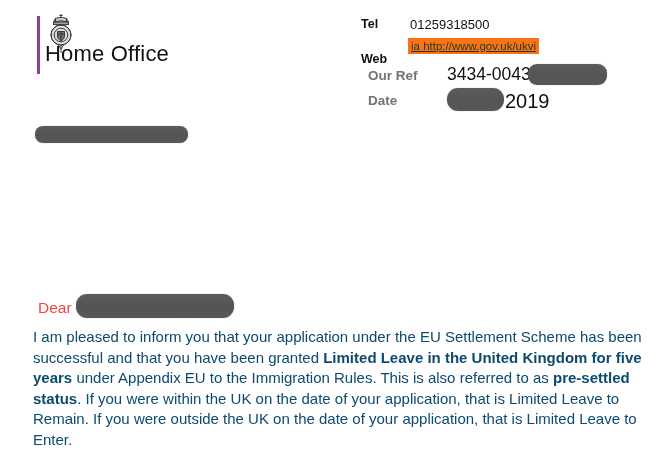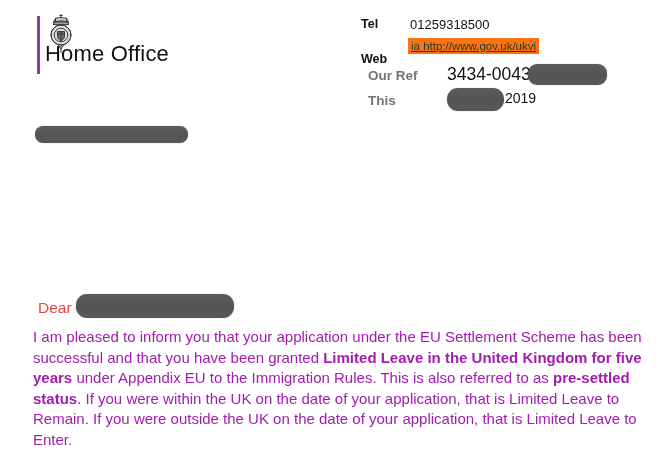--- a/index.html
+++ b/index.html
@@ -79,21 +79,21 @@
   .ourref-value {
     position: absolute;
     left: 447px; top: 64px;
     font-size: 17.5px;
     color: #111;
     white-space: nowrap;
   }
   .date-year {
     position: absolute;
     left: 505px; top: 90px;
-    font-size: 14px;
+    font-size: 20px;
     color: #111;
     white-space: nowrap;
   }
 
   
   .redact {
     position: absolute;
     background: linear-gradient(180deg, #5c5c5e 0%, #545456 55%, #58585a 100%);
     box-shadow: 0 0 1px rgba(0,0,0,0.45);
   }
@@ -108,21 +108,21 @@
     left: 38px; top: 299px;
     font-size: 15.5px;
     color: #ef4444;
   }
   .body-para {
     position: absolute;
     left: 33px; top: 327px;
     width: 632px;
     font-size: 15px;
     line-height: 20.5px;
-    color: #a21caf;
+    color: #0c4a6e;
   }
   .body-para b { font-weight: bold; }
 </style>
 </head>
 <body>
 
 <div class="page">
 
   <div class="brand-bar"></div>
 
@@ -155,21 +155,21 @@
   <div class="contact-label tel-label">Tel</div>
   <div class="tel-value">01259318500</div>
 
   <div class="contact-label web-label">Web</div>
   <a class="web-link">ia http://www.gov.uk/ukvi</a>
 
   <div class="ref-label ourref-label">Our Ref</div>
   <div class="ourref-value">3434-0043-</div>
   <div class="redact redact-ourref"></div>
 
-  <div class="ref-label date-label">This</div>
+  <div class="ref-label date-label">Date</div>
   <div class="redact redact-date"></div>
   <div class="date-year">2019</div>
 
   <div class="redact redact-address"></div>
 
   <div class="salutation">Dear</div>
   <div class="redact redact-recipient"></div>
 
   <p class="body-para">
     <span>I am pleased to inform you that your application under the EU Settlement Scheme has been successful and that you have been granted </span><b>Limited Leave in the United Kingdom for five years</b><span> under Appendix EU to the Immigration Rules. This is also referred to as </span><b>pre-settled status</b><span>. If you were within the UK on the date of your application, that is Limited Leave to Remain. If you were outside the UK on the date of your application, that is Limited Leave to Enter.</span>

